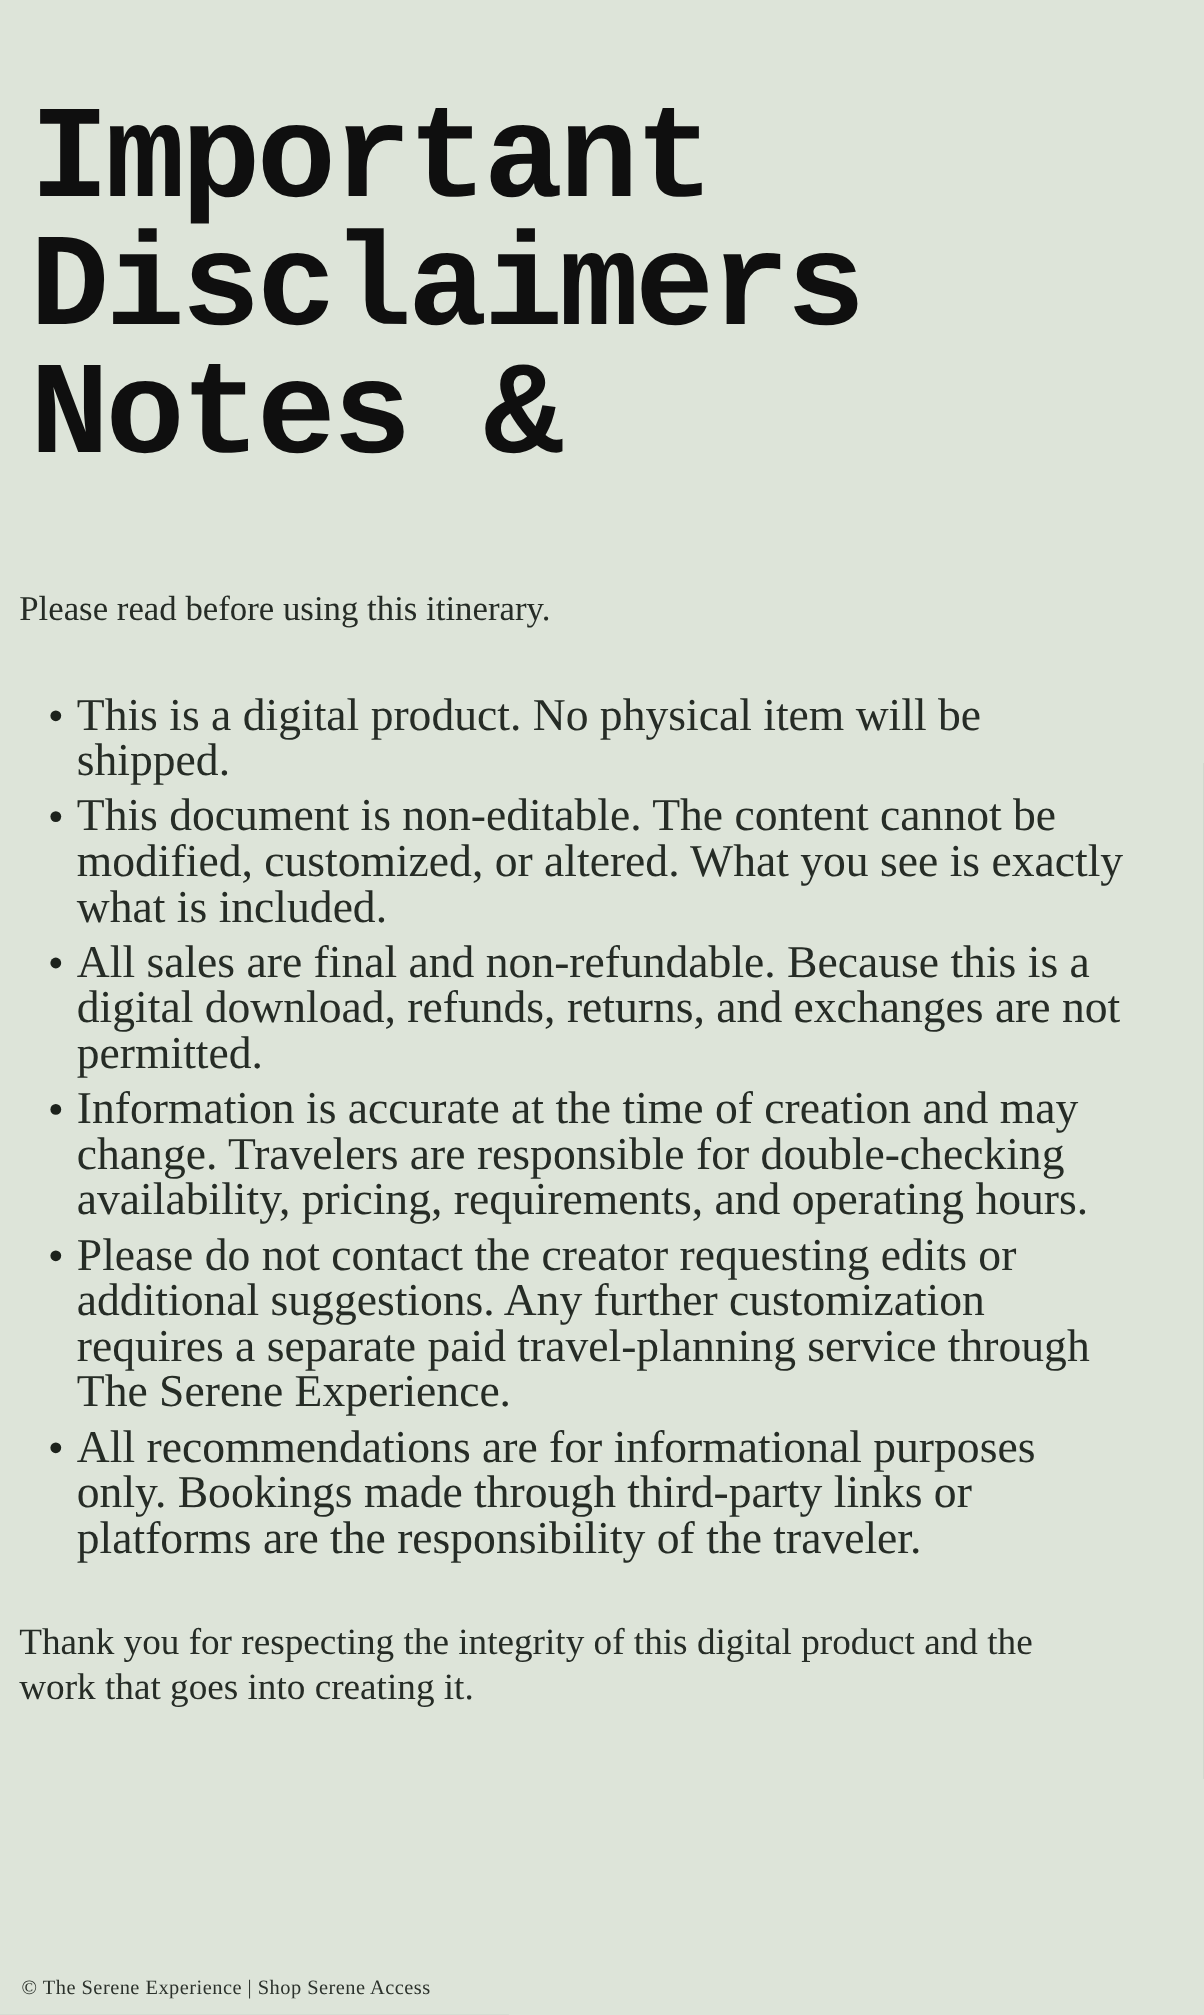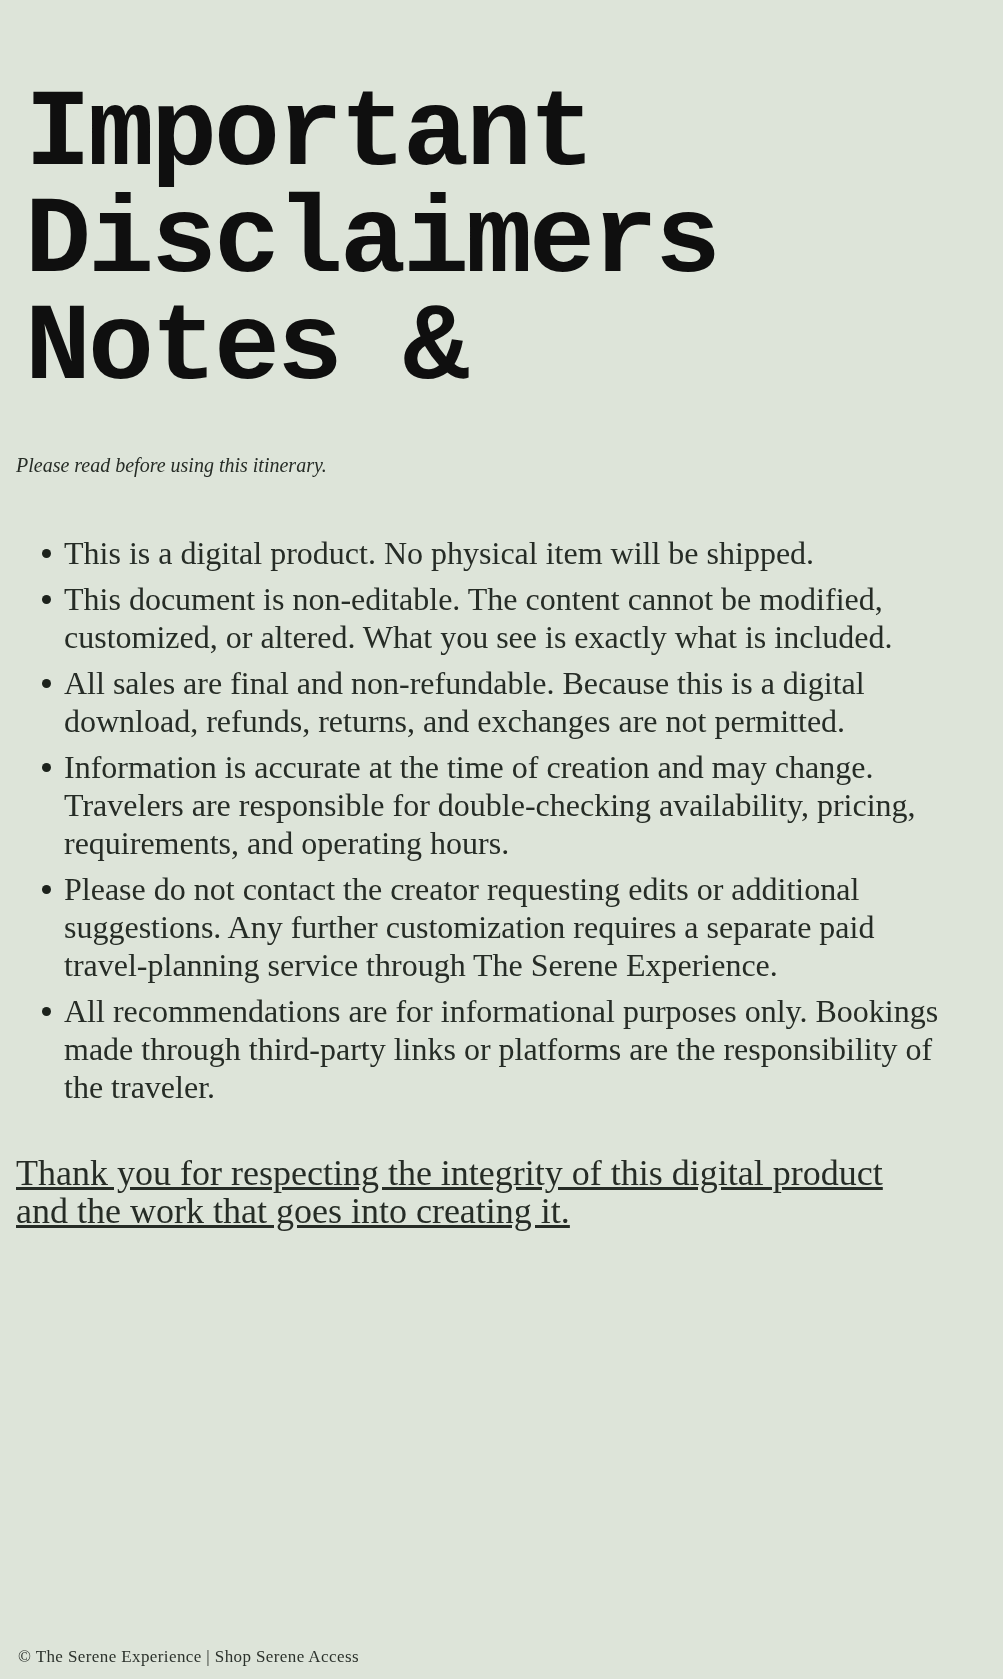--- a/index.html
+++ b/index.html
@@ -21,54 +21,52 @@
     margin: 81px 0 0 25px;
     font-family: Liberation Mono, monospace;
     font-weight: bold;
     font-size: 110px;
     line-height: 107px;
     letter-spacing: -3px;
     color: #0f0f0f;
   }
   .title .line { display: block; }
   .intro {
-    margin: 44px 90px 0 16px;
-    font-size: 20px;
+    margin: 87px 90px 0 16px;
+    font-size: 29px;
     line-height: 38px;
     max-width: 900px;
-    font-style: italic;
   }
   .disclaimer-list {
     list-style: none;
     margin: 50px 60px 0 16px;
     padding: 0;
-    font-size: 32px;
+    font-size: 38px;
     line-height: 38px;
   }
   .disclaimer-list li {
     position: relative;
     padding-left: 48px;
     margin: 0 0 8px 0;
     max-width: 880px;
   }
   .disclaimer-list li .bullet-dot {
     position: absolute;
     left: 26px;
     top: 15px;
     width: 9px;
     height: 9px;
     border-radius: 50%;
     background: #1c221c;
   }
   .closing {
     margin: 48px 90px 0 16px;
-    font-size: 36px;
+    font-size: 31px;
     line-height: 38px;
     max-width: 872px;
-    text-decoration: underline;
   }
   .footer {
     position: absolute;
     left: 18px;
     bottom: 12px;
     font-size: 17px;
     line-height: 20px;
     color: #2c322c;
     letter-spacing: 0.4px;
     margin-top: 40px;

